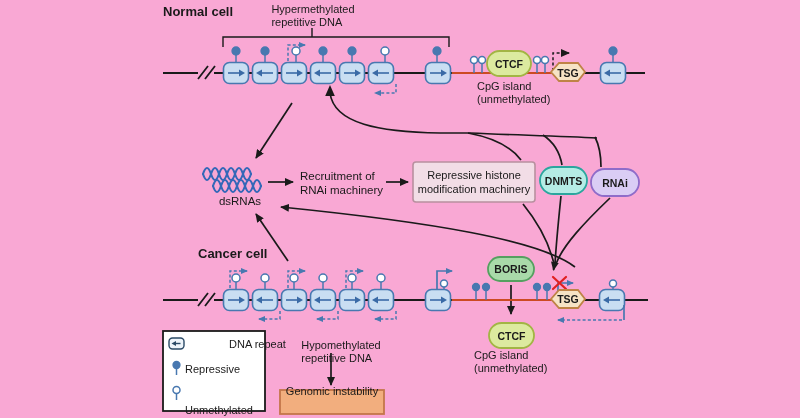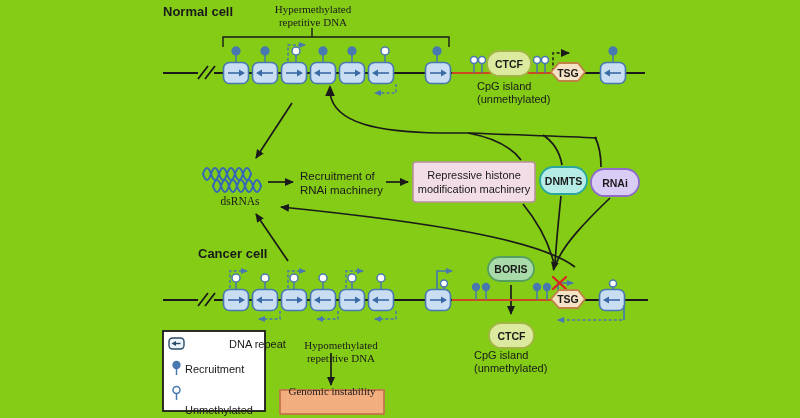--- a/index.html
+++ b/index.html
@@ -1,21 +1,21 @@
 <!DOCTYPE html>
 <html style="--dna_line: #1a1a1a; --arrow_black: #1a1a1a; --cpg_island_line: #cc4a22; --repeat_fill: #c9def2; --repeat_stroke: #4878b0; --repeat_arrow: #3a6aa6; --methyl_blue: #4878b0; --ctcf_fill: #dcea9f; --ctcf_stroke: #a2b544; --tsg_fill: #f6e3c5; --tsg_stroke: #bf8346; --repressive_fill: #f2dde6; --repressive_stroke: #b8909f; --dnmts_fill: #b5ece5; --dnmts_stroke: #2ba69e; --mbds_fill: #dacdf5; --mbds_stroke: #8f6cc9; --boris_fill: #a9daa9; --boris_stroke: #55a060; --genomic_fill: #f2ae7e; --genomic_stroke: #c4764a; --dsrna_blue: #3568b8; --x_red: #e02020;"><head>
 <meta charset="utf-8">
 <style>
   html,body{margin:0;padding:0;background:#fff;}
-  #canvas{position:relative;width:800px;height:418px;background:#84cc16;overflow:hidden;
+  #canvas{position:relative;width:800px;height:418px;background:#f9a8d4;overflow:hidden;
           font-family:"Liberation Sans", sans-serif;color:#1a1a1a;}
   svg{position:absolute;left:0;top:0;}
   .lbl{position:absolute;white-space:nowrap;font-size:11px;line-height:13px;}
   .ctr{transform:translate(-50%,-50%);text-align:center;}
-  .ctrx{transform:translateX(-50%);text-align:center;font-family:Liberation Serif, serif;}
+  .ctrx{transform:translateX(-50%);}
   .bold{font-weight:bold;font-size:13px;}
   .pill-lbl{font-weight:bold;font-size:10.5px;}
   
   .dna{stroke:var(--dna_line);stroke-width:1.8;fill:none;}
   .cpgline{stroke:var(--cpg_island_line);stroke-width:2;fill:none;}
   .brk{stroke:var(--dna_line);stroke-width:1.4;fill:none;}
   .ln{stroke:var(--arrow_black);stroke-width:1.7;fill:none;}
   .lnf{fill:var(--arrow_black);stroke:none;}
   .dashb{stroke:var(--methyl_blue);stroke-width:1.5;stroke-dasharray:3 2.2;fill:none;}
   .solidb{stroke:var(--methyl_blue);stroke-width:1.7;fill:none;}
@@ -281,16 +281,16 @@
 </div>
 
 <div class="lbl ctrx" style="left:341px;top:323px;margin-top:16px;">
   <div>Hypomethylated</div>
   <div>repetitive DNA</div>
 </div>
 
 <div class="lbl ctrx" style="left:332px;top:385px;">Genomic instability</div>
 
 <div class="lbl" style="left:189px;top:338px;padding-left:40px;">DNA repeat</div>
-<div class="lbl" style="left:185px;top:363px;">Recruitment</div>
+<div class="lbl" style="left:185px;top:363px;">Repressive</div>
 <div class="lbl" style="left:185px;top:404px;">Unmethylated</div>
 
 </div>
 
 </body></html>

